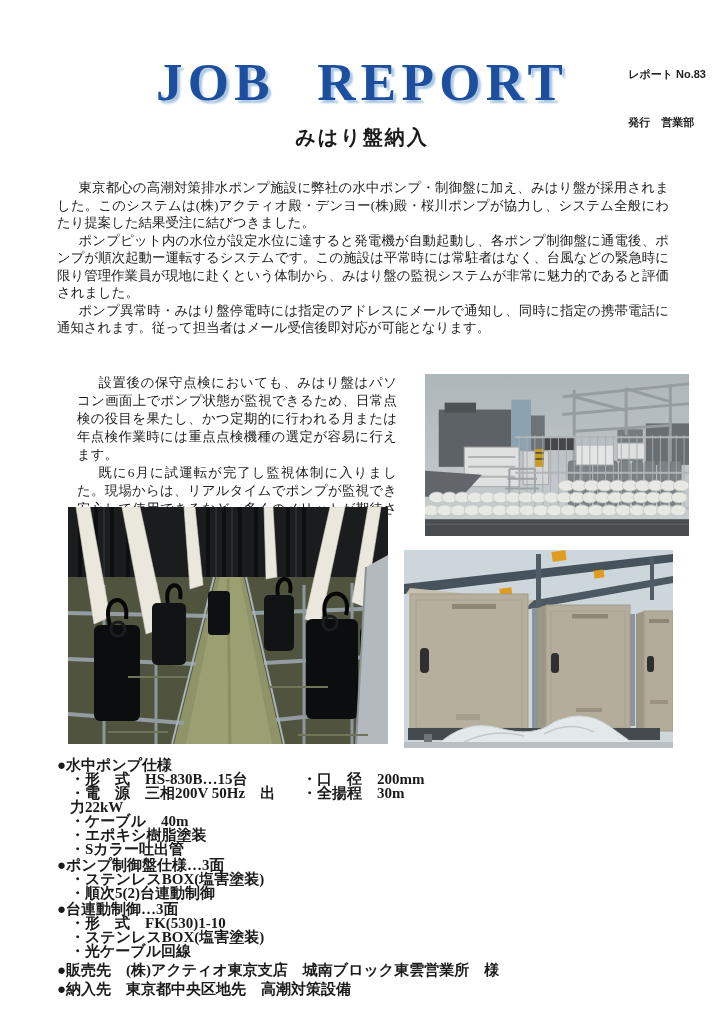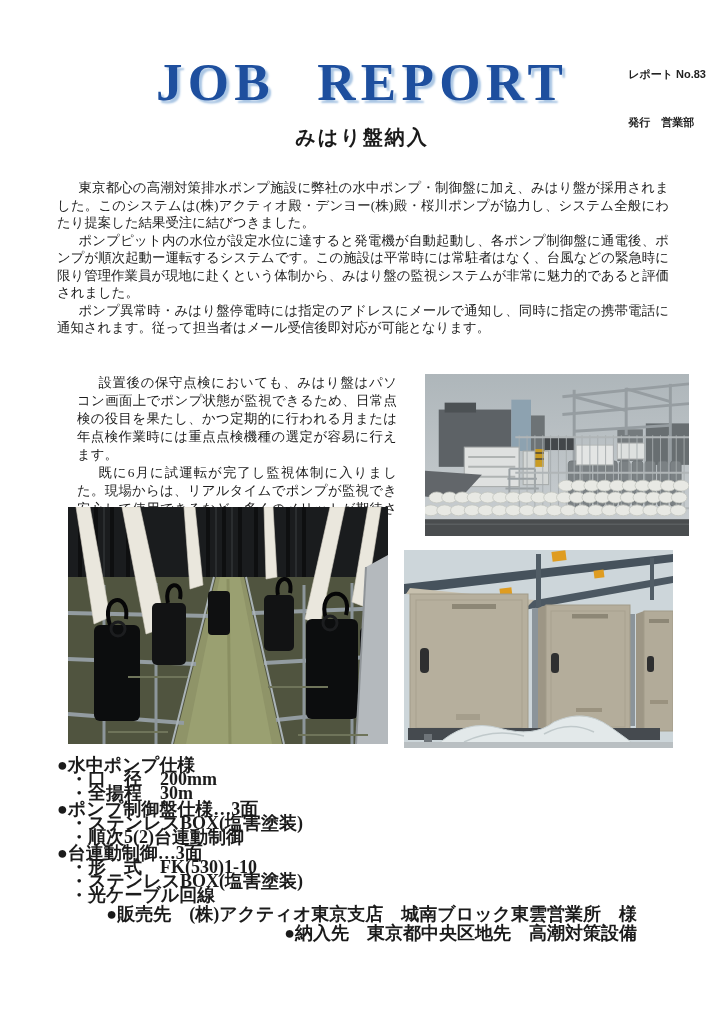--- a/index.html
+++ b/index.html
@@ -49,29 +49,29 @@
     width:336px;font-size:13.4px;line-height:18px;text-align:justify;
   }
   .photo{display:block;line-height:0;}
   .photo svg{display:block;}
   .photo-site{width:264px;height:162px;}
   .photo-pit{position:absolute;left:68px;top:507px;width:320px;height:237px;}
   .photo-panels{position:absolute;left:404px;top:550px;width:269px;height:198px;}
   
   .specs{
     position:absolute;left:57px;top:756px;width:580px;
-    font-size:18px;line-height:14px;color:#1b1b1b;
+    font-size:15px;line-height:14px;color:#1b1b1b;
     font-weight:600;
   }
   .spec-heading{margin-top:2px;}
   .spec-item{padding-left:13px;}
   .spec-cols{display:flex;}
   .spec-col-left{width:232px;}
   .spec-col-right{flex:1;}
-  .spec-footer{margin-top:5px;text-align:right;}
+  .spec-footer{margin-top:5px;}
 </style>
 </head>
 <body>
 
 <div class="page">
 
   <div class="header-meta">
     <div>レポート No.83</div>
     <div>発行　営業部</div>
   </div>
@@ -321,20 +321,27 @@
 
       <path d="M30,198 Q60,168 95,178 Q130,188 150,172 Q180,158 205,176 Q222,188 235,198 Z" fill="#e3e9ea" stroke="#c6cfd1"></path>
       <path d="M60,192 Q90,178 120,186 M140,184 Q165,170 190,182" stroke="#c0c9cb" stroke-width="1.5" fill="none"></path>
       <rect x="0" y="192" width="269" height="6" fill="#b9bfc2"></rect>
     </svg>
   </div>
 
   <div class="specs">
     <div class="spec-heading">●水中ポンプ仕様</div>
     <div class="spec-cols">
+      <div class="spec-col-left">
+        <div class="spec-item">・形　式　HS-830B…15台</div>
+        <div class="spec-item">・電　源　三相200V 50Hz　出力22kW</div>
+        <div class="spec-item">・ケーブル　40m</div>
+        <div class="spec-item">・エポキシ樹脂塗装</div>
+        <div class="spec-item">・Sカラー吐出管</div>
+      </div>
       <div class="spec-col-right">
         <div class="spec-item">・口　径　200mm</div>
         <div class="spec-item">・全揚程　30m</div>
       </div>
     </div>
 
     <div class="spec-heading">●ポンプ制御盤仕様…3面</div>
     <div class="spec-item">・ステンレスBOX(塩害塗装)</div>
     <div class="spec-item">・順次5(2)台連動制御</div>
 

